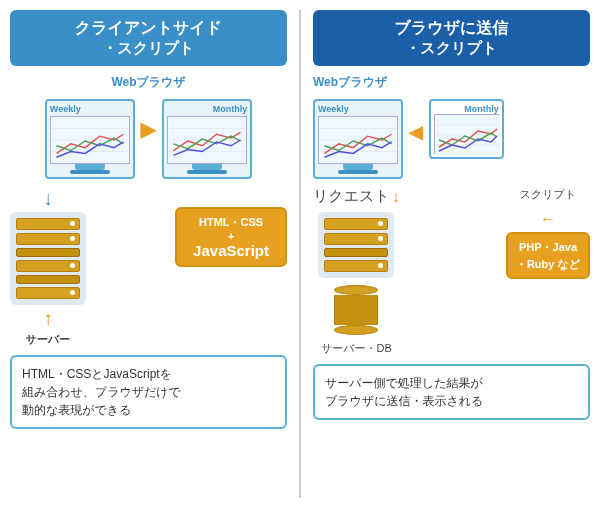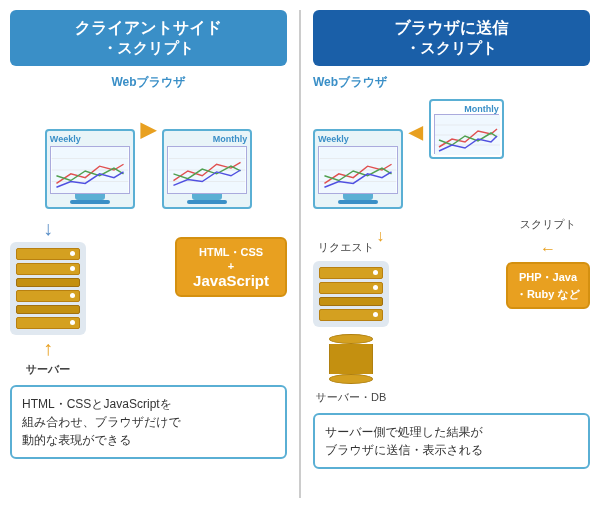--- a/index.html
+++ b/index.html
@@ -40,21 +40,20 @@
     }
     .panel-header .subtitle {
       font-size: 15px;
     }
     .monitor {
       background: #e8f4f8;
       border: 2px solid #5aafd4;
       border-radius: 4px;
       padding: 3px;
       position: relative;
-      margin-top: 30px;
     }
     .monitor-label {
       font-size: 9px;
       color: #3a8fc7;
       font-weight: bold;
       text-align: left;
       margin-bottom: 2px;
     }
     .monitor-screen {
       width: 80px;
@@ -365,21 +364,21 @@
           </div>
         </div>
       </div>
     </div>
 
     <div class="row" style="justify-content:space-between;align-items:flex-start;">
 
       <div class="col">
 
         <div class="row" style="gap:2px;">
-          <div style="font-size:11px;color:#444;margin-top:23px;">リクエスト</div>
+          <div style="font-size:15px;color:#444;">リクエスト</div>
           <div style="font-size:16px;color:#e8a020;">↓</div>
         </div>
 
         <div class="server-box" style="margin-top:2px;">
           <div class="server-unit"></div>
           <div class="server-unit"></div>
           <div class="server-unit2"></div>
           <div class="server-unit"></div>
         </div>
 

